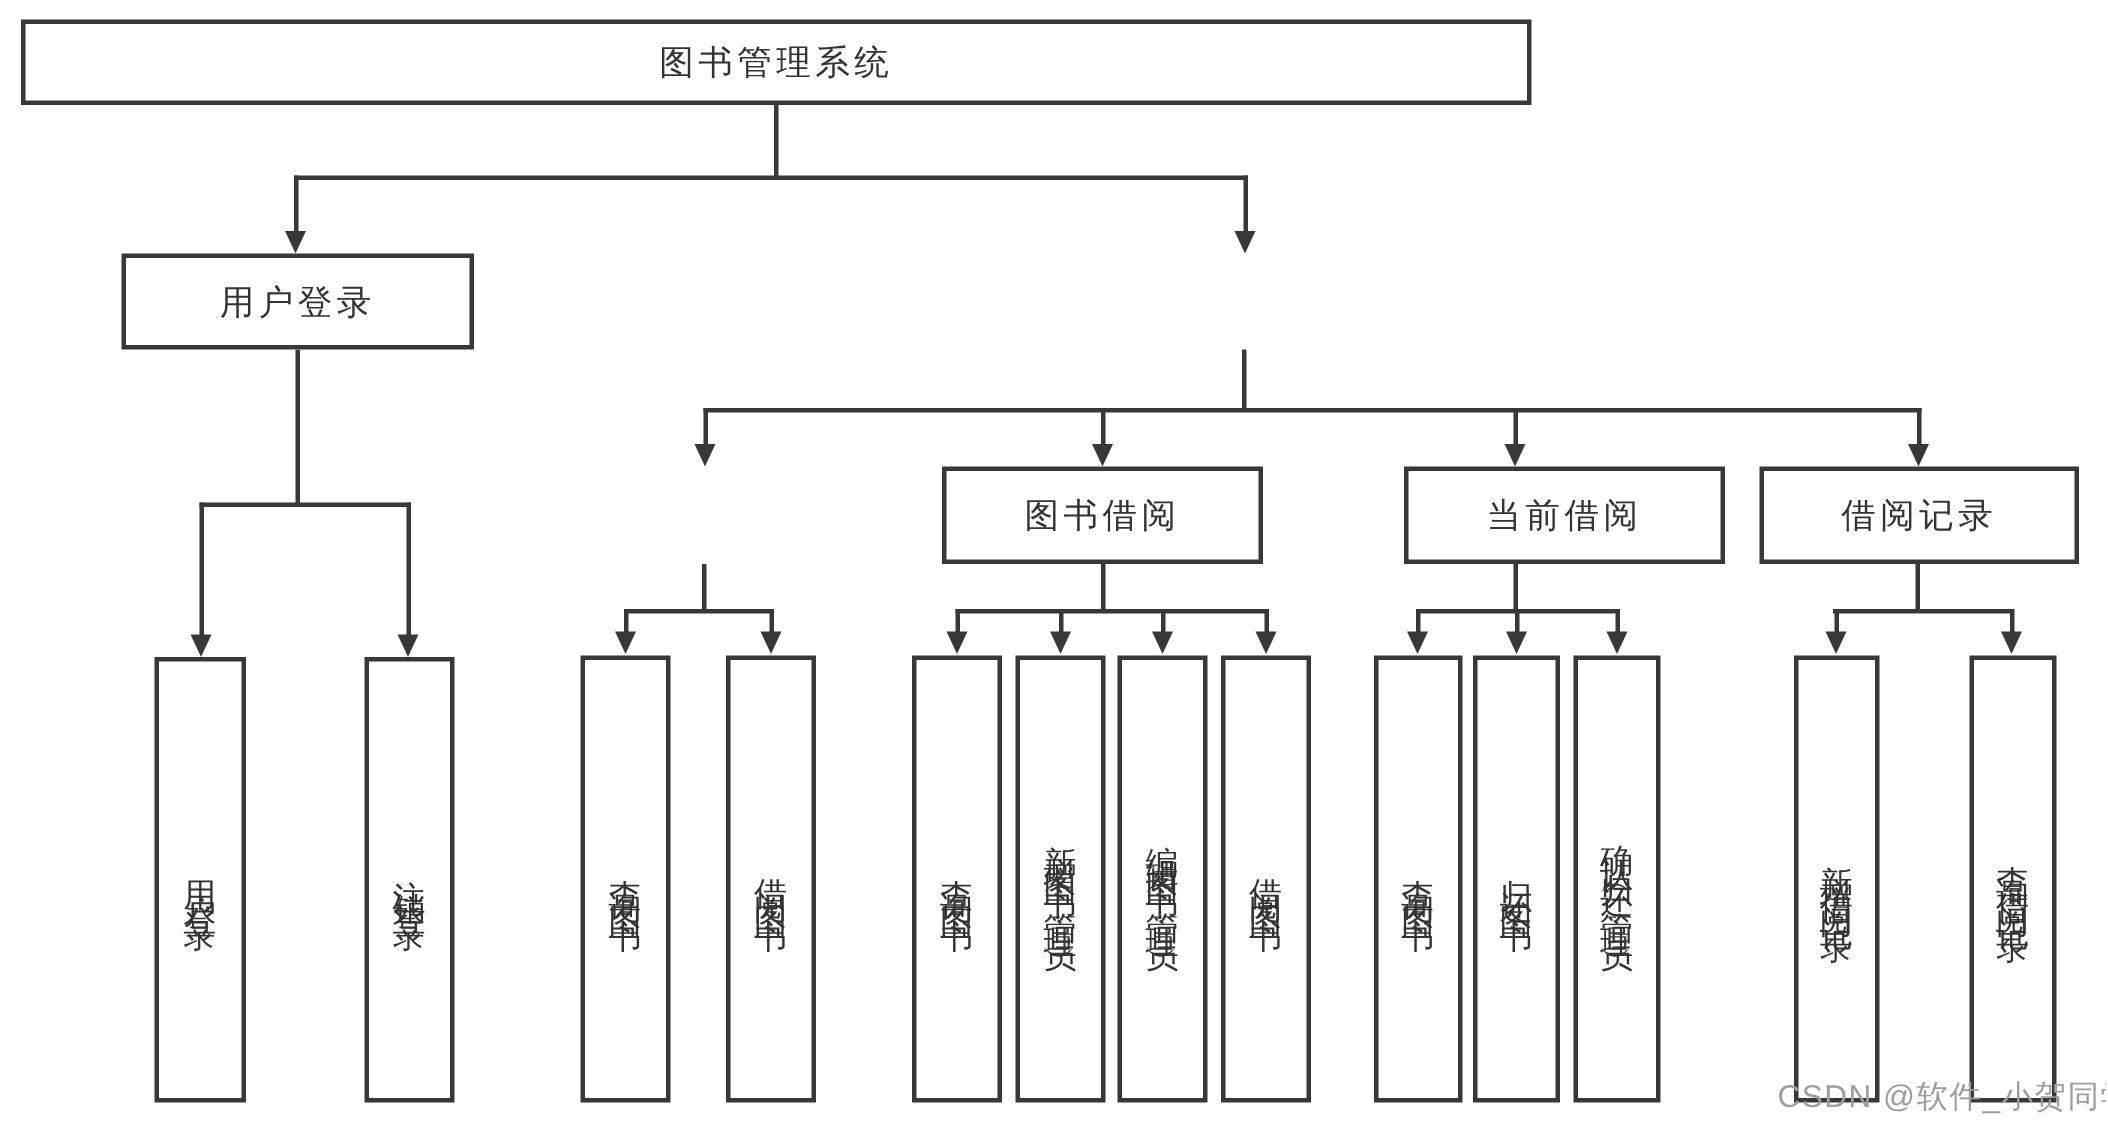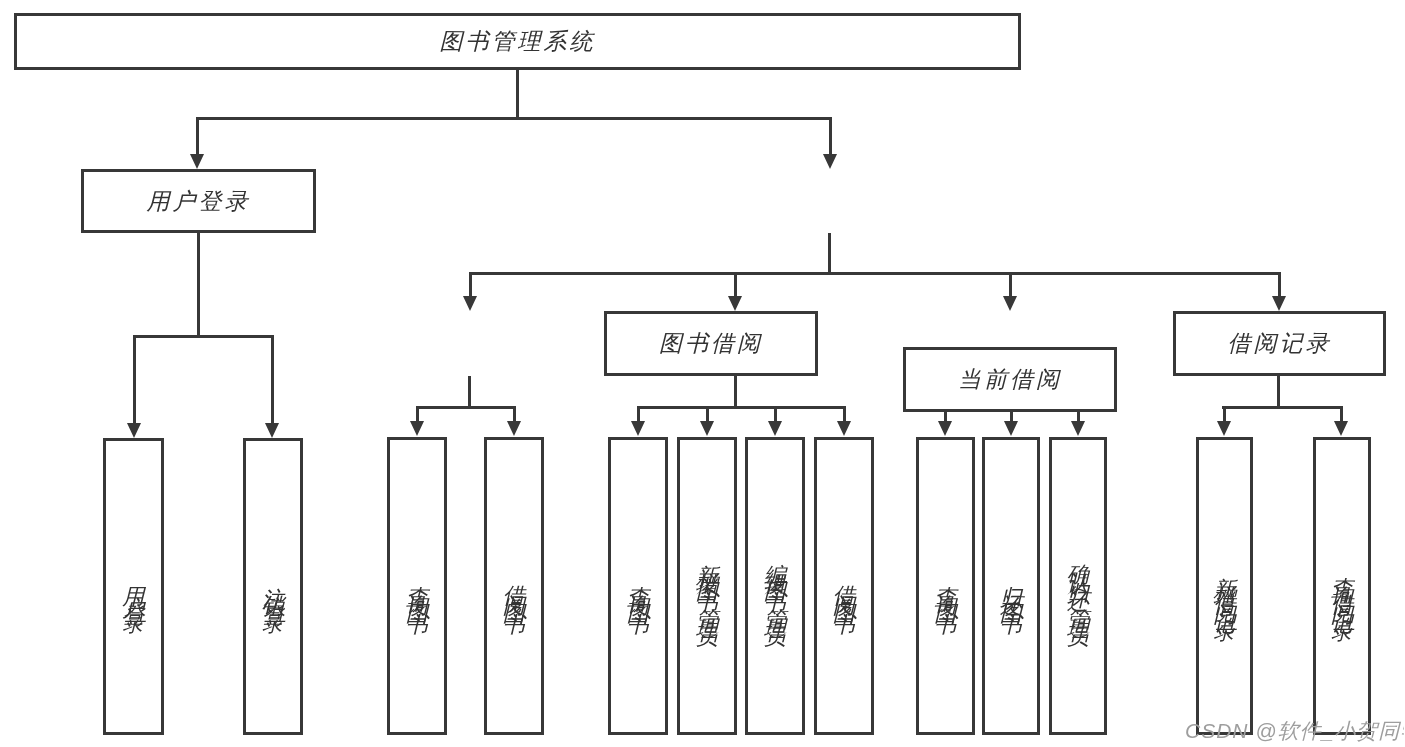--- a/index.html
+++ b/index.html
@@ -9,21 +9,20 @@
     --wm:#9e9e9e;
   }
   html,body{margin:0;padding:0;background:var(--bg);}
   #stage{
     position:relative;
     width:1404px;height:747px;
     background:var(--bg);
     font-family:"Liberation Sans","DejaVu Sans",sans-serif;
     color:var(--text);
     overflow:hidden;
-    font-style:italic;
   }
   .box{
     position:absolute;
     box-sizing:border-box;
     border:3px solid var(--line);
     background:#fff;
     display:flex;
     align-items:center;
     justify-content:center;
     font-size:23px;
@@ -59,22 +58,22 @@
 </style>
 </head>
 <body>
 
 <div id="stage">
 
   <div class="box" style="left:14px;top:13px;width:1007px;height:57px;">图书管理系统</div>
 
   <div class="box" style="left:81px;top:169px;width:235px;height:64px;">用户登录</div>
 
-  <div class="box" style="left:604px;top:311px;width:214px;height:65px;">图书借阅</div>
-  <div class="box" style="left:903px;top:311px;width:214px;height:65px;margin-top:36px;">当前借阅</div>
+  <div class="box" style="left:628px;top:311px;width:214px;height:65px;">图书借阅</div>
+  <div class="box" style="left:936px;top:311px;width:214px;height:65px;">当前借阅</div>
   <div class="box" style="left:1173px;top:311px;width:213px;height:65px;">借阅记录</div>
 
   <div class="box leaf" style="left:103px;top:438px;width:61px;height:297px;">用户登录</div>
   <div class="box leaf" style="left:243px;top:438px;width:60px;height:297px;">注销登录</div>
 
   <div class="box leaf" style="left:387px;top:437px;width:60px;height:298px;">查询图书</div>
   <div class="box leaf" style="left:484px;top:437px;width:60px;height:298px;">借阅图书</div>
 
   <div class="box leaf" style="left:608px;top:437px;width:60px;height:298px;">查询图书</div>
   <div class="box leaf" style="left:677px;top:437px;width:60px;height:298px;">新增图书（管理员）</div>

